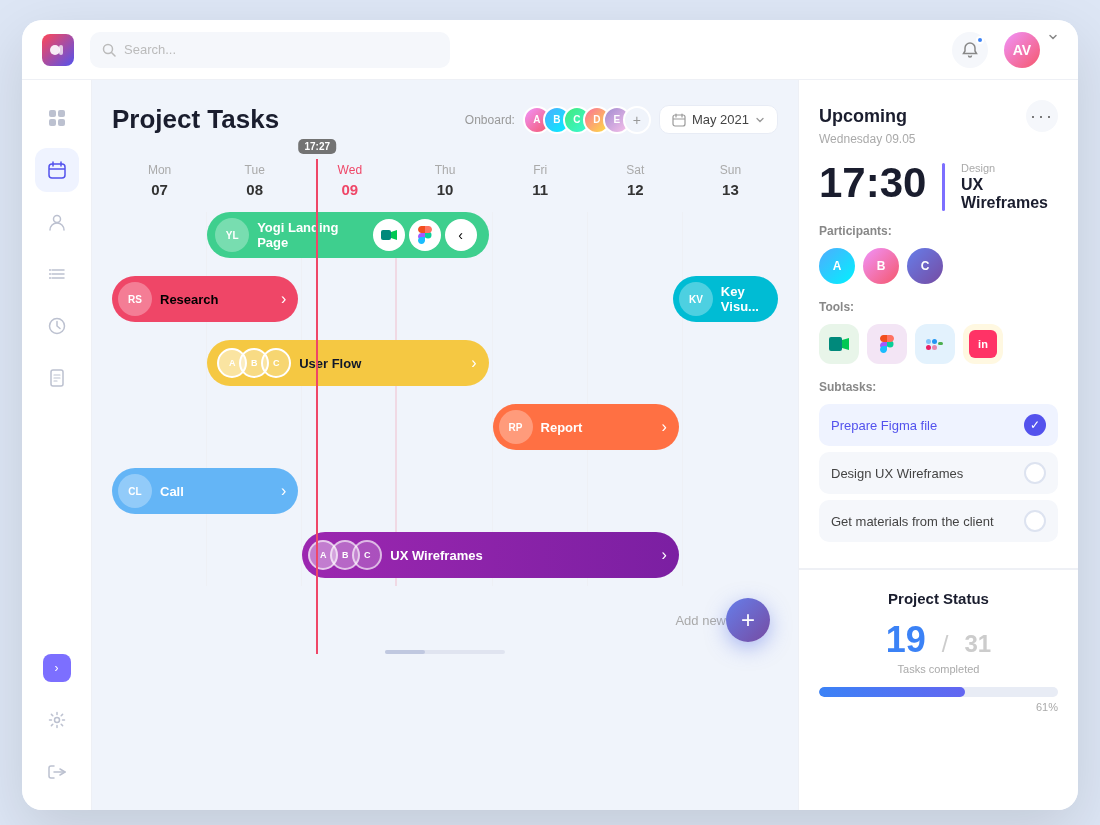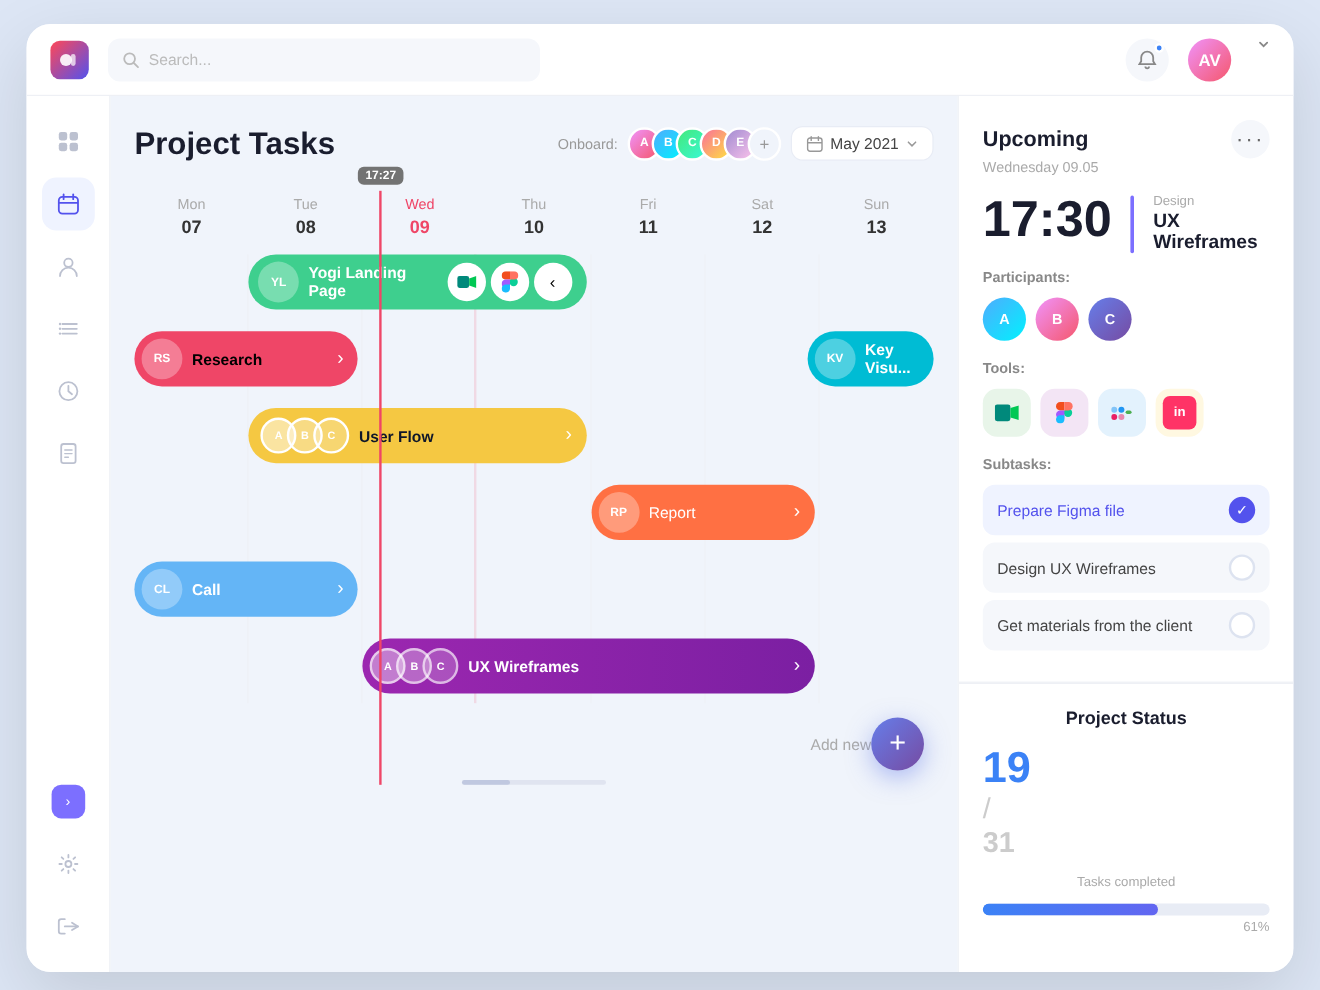--- a/index.html
+++ b/index.html
@@ -68,21 +68,21 @@
     }
     .notification-dot {
       position: absolute;
       top: 4px; right: 4px;
       width: 8px; height: 8px;
       background: #3b82f6;
       border-radius: 50%;
       border: 2px solid #fff;
     }
     .avatar-btn {
-      display: flex; align-items: flex-start; gap: 22px; cursor: pointer;
+      display: flex; align-items: flex-start; gap: 8px; cursor: pointer;
     }
     .avatar {
       width: 36px; height: 36px; border-radius: 50%; overflow: hidden;
       background: linear-gradient(135deg, #f093fb, #f5576c);
       display: flex; align-items: center; justify-content: center;
       color: #fff; font-size: 14px; font-weight: 600;
     }
     
     .main-layout {
       display: flex;
@@ -372,24 +372,23 @@
     .project-status-title {
       font-size: 15px;
       font-weight: 700;
       color: #1a1d2e;
       margin-bottom: 12px;
       text-align: center;
     }
     .status-numbers {
       display: flex;
       align-items: baseline;
-      gap: 0;
-      margin-bottom: 12px;
+      gap: 16px;
+      margin-bottom: 2px;
       justify-content: center;
-      flex-direction: column;
     }
     .status-big {
       font-size: 36px;
       font-weight: 800;
       color: #3b82f6;
     }
     .status-slash {
       font-size: 24px;
       color: #ccc;
       font-weight: 300;
@@ -656,21 +655,21 @@
                   <div style="width:30px;height:30px;border-radius:50%;background:rgba(255,255,255,0.25);border:2px solid #fff;margin-left:-8px;display:flex;align-items:center;justify-content:center;color:#fff;font-size:9px;font-weight:600;">C</div>
                 </div>
                 <span style="font-size:13px;font-weight:600;color:#0f172a;flex:1;">User Flow</span>
                 <span style="color:#fff;font-size:16px;">›</span>
               </div>
             </div>
 
             <div style="position:relative;height:54px;z-index:1;">
               <div style="position:absolute;left:calc(4/7*100%);width:calc(2/7*100% - 4px);height:46px;background:#ff7043;border-radius:23px;display:flex;align-items:center;padding:0 12px 0 6px;gap:8px;cursor:pointer;">
                 <div style="width:34px;height:34px;border-radius:50%;background:rgba(255,255,255,0.3);overflow:hidden;display:flex;align-items:center;justify-content:center;color:#fff;font-size:10px;font-weight:600;flex-shrink:0;">RP</div>
-                <span style="font-size:13px;font-weight:400;color:#fff;flex:1;">Report</span>
+                <span style="font-size:13px;font-weight:700;color:#fff;flex:1;">Report</span>
                 <span style="color:#fff;font-size:16px;">›</span>
               </div>
             </div>
 
             <div style="position:relative;height:54px;z-index:1;">
               <div style="position:absolute;left:0;width:calc(2/7*100% - 4px);height:46px;background:#64b5f6;border-radius:23px;display:flex;align-items:center;padding:0 12px 0 6px;gap:8px;cursor:pointer;">
                 <div style="width:34px;height:34px;border-radius:50%;background:rgba(255,255,255,0.3);overflow:hidden;display:flex;align-items:center;justify-content:center;color:#fff;font-size:10px;font-weight:600;flex-shrink:0;">CL</div>
                 <span style="font-size:13px;font-weight:600;color:#fff;flex:1;">Call</span>
                 <span style="color:#fff;font-size:16px;">›</span>
               </div>

